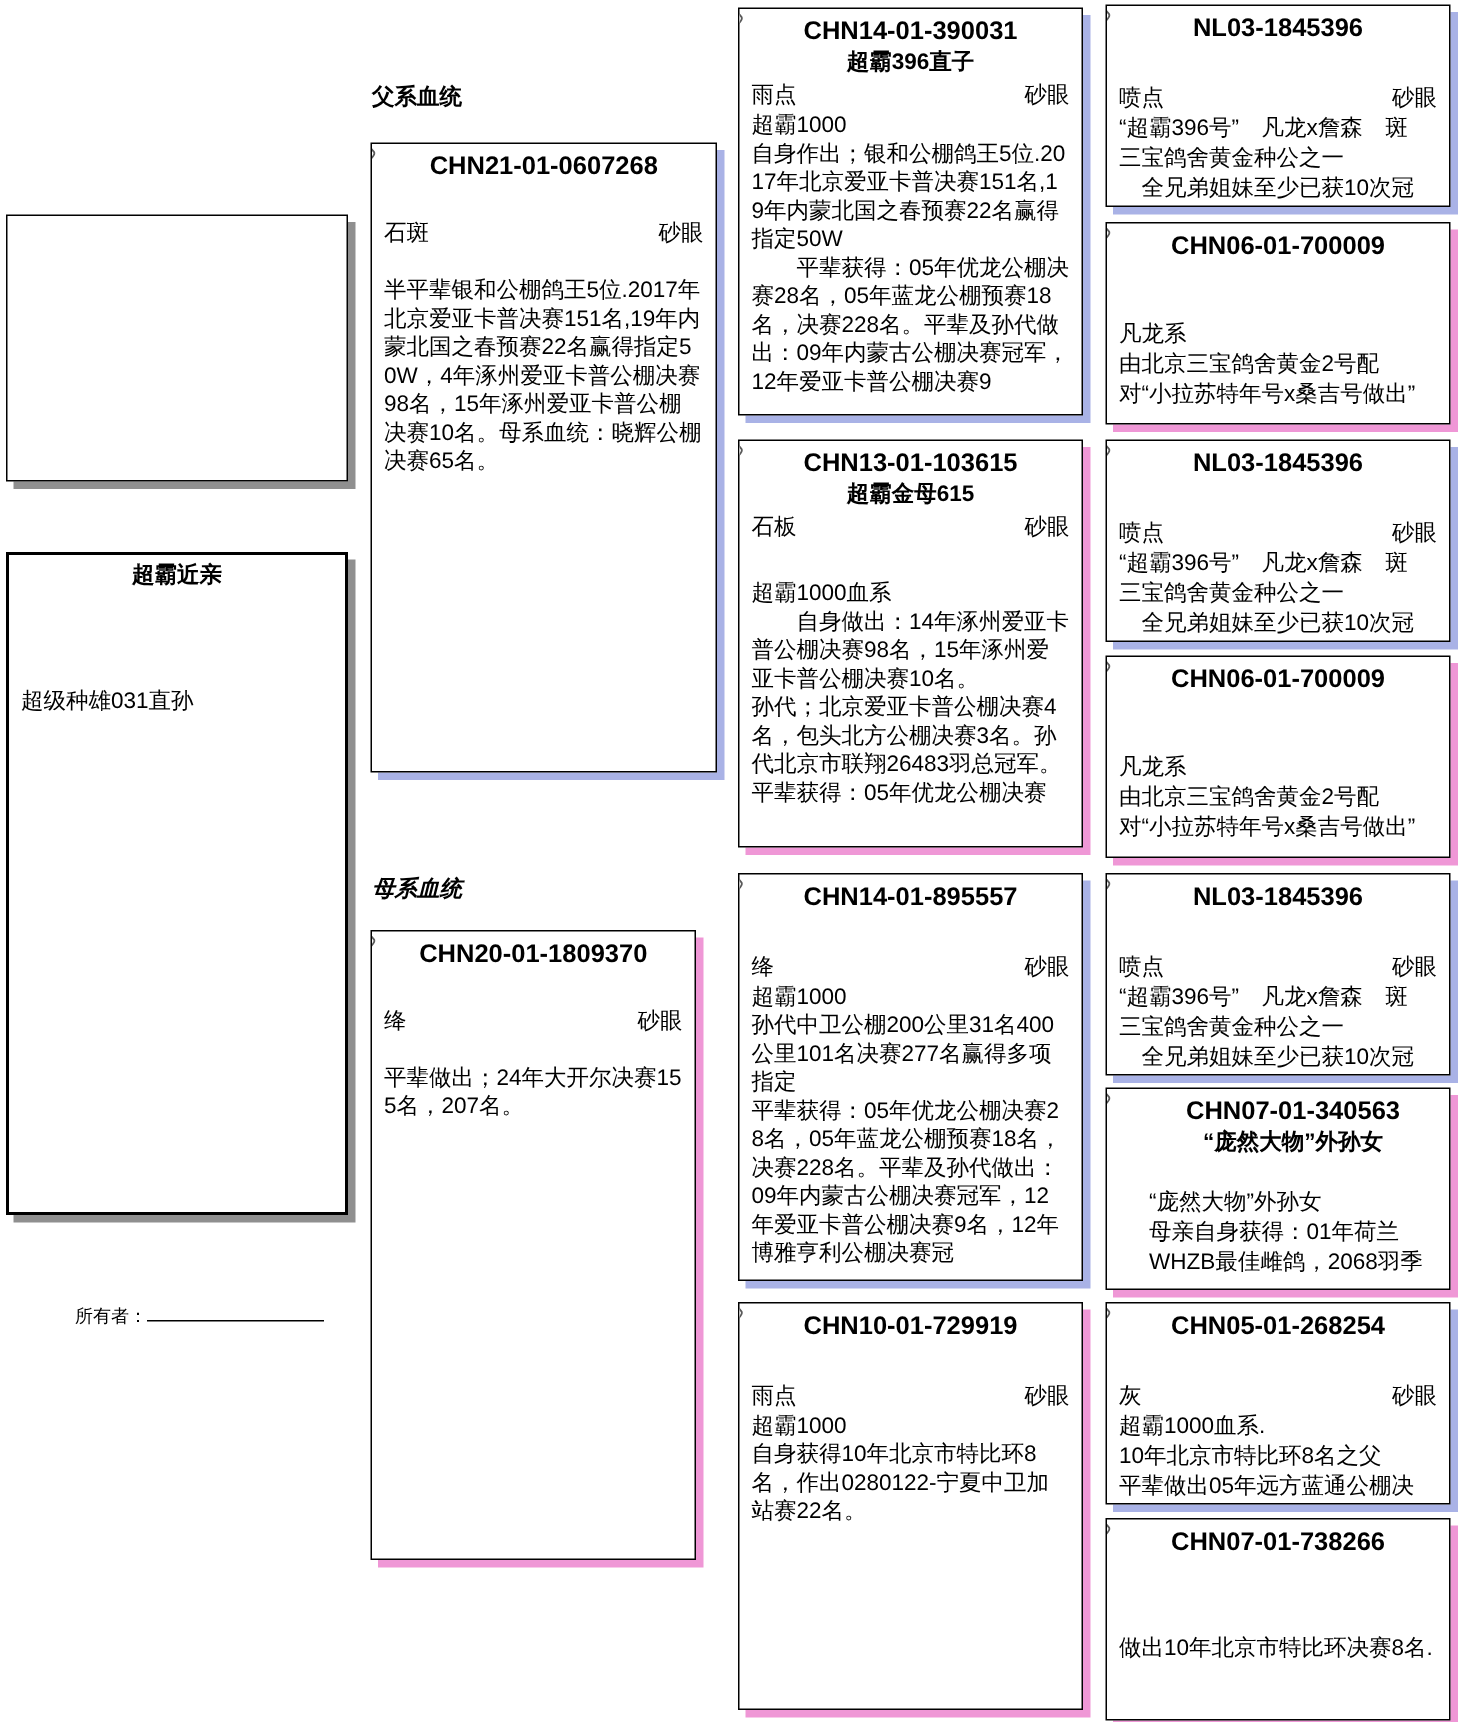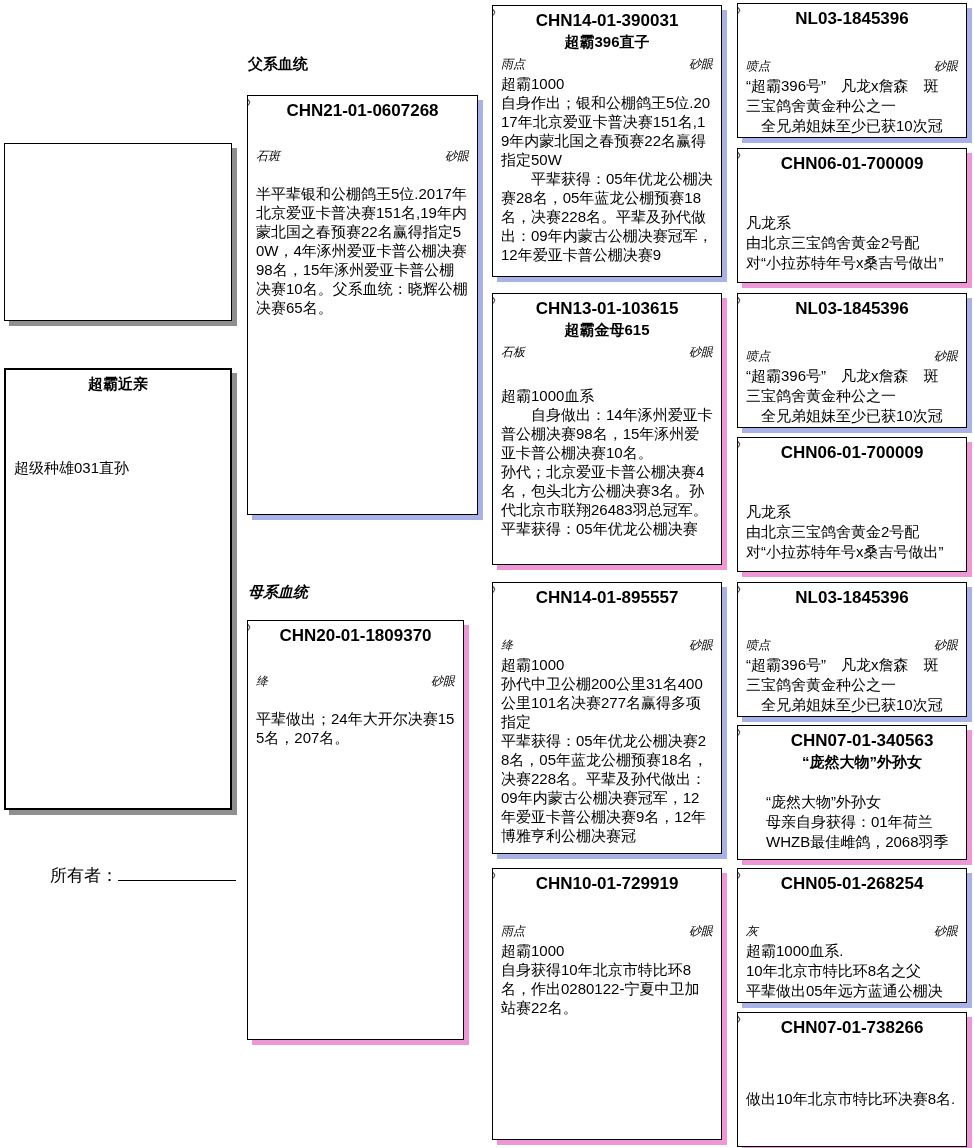--- a/index.html
+++ b/index.html
@@ -6,21 +6,21 @@
   #canvas{position:relative;width:974px;height:1148px;background:#fff;overflow:hidden;
           font-family:"Liberation Sans","DejaVu Sans",sans-serif;color:#000;}
   .box{position:absolute;background:#fff;border:1px solid #000;box-sizing:border-box;
        padding:4px 8px;overflow:hidden;}
   .box.male{box-shadow:5px 5px 0 0 var(--male-shadow);}
   .box.female{box-shadow:5px 5px 0 0 var(--female-shadow);}
   .box.neutral{box-shadow:5px 5px 0 0 var(--neutral-shadow);}
   .ring{font-size:17px;font-weight:bold;text-align:center;line-height:22px;white-space:nowrap;}
   .subject .ring{font-size:19px;line-height:24px;}
   .pname{font-size:15px;font-weight:bold;text-align:center;line-height:20px;}
-  .ce-row{display:flex;justify-content:space-between;font-size:12px;line-height:20px;font-style:italic;}
+  .ce-row{display:flex;justify-content:space-between;font-size:15px;line-height:20px;}
   .body{font-size:15px;line-height:19px;white-space:pre-wrap;word-break:break-all;}
   .c4 .body{line-height:20px;}
   
   #empty-box{left:4px;top:143px;width:228px;height:178px;}
   #subject-box{left:4px;top:368px;width:228px;height:442px;border-width:2px;}
   #subject-box .body{margin-top:64px;}
   #father-box{left:247px;top:95px;width:231px;height:420px;}
   #mother-box{left:247px;top:620px;width:217px;height:420px;}
   #father-box .ce-row,#mother-box .ce-row{margin-top:24px;}
   #father-box .body,#mother-box .body{margin-top:18px;}
@@ -32,21 +32,21 @@
   .c4{left:737px;width:230px;height:135px;}
   #ggp1{top:3px;} #ggp2{top:148px;} #ggp3{top:293px;} #ggp4{top:437px;}
   #ggp5{top:582px;} #ggp6{top:725px;padding-left:28px;} #ggp7{top:868px;} #ggp8{top:1012px;}
   .c4 .ce-row{margin-top:26px;}
   #ggp2 .body,#ggp4 .body{margin-top:38px;}
   #ggp6 .body{margin-top:20px;}
   #ggp8 .body{margin-top:50px;}
   .line-label{position:absolute;font-size:15px;font-weight:bold;}
   #paternal-label{left:248px;top:55px;}
   #maternal-label{left:248px;top:583px;font-style:italic;}
-  #owner-row{position:absolute;left:50px;top:864px;font-size:17px;}
+  #owner-row{position:absolute;left:50px;top:864px;font-size:12px;}
   #owner-line{display:inline-block;width:118px;border-bottom:1px solid #000;height:16px;}
   .corner-icon{position:absolute;left:-16px;top:-7px;width:22px;height:22px;}
   .corner-icon svg{width:22px;height:22px;}
 </style>
 </head>
 <body>
 
 <svg width="0" height="0" style="position:absolute">
   <defs>
     <g id="bucket">
@@ -75,21 +75,21 @@
 
   <div class="box male" id="father-box">
     <span class="corner-icon"><svg viewBox="0 0 22 22">
           <use href="#bucket"></use>
         </svg></span>
     <div class="ring">CHN21-01-0607268</div>
     <div class="ce-row">
         <span>石斑</span>
         <span>砂眼</span>
       </div>
-    <div class="body">半平辈银和公棚鸽王5位.2017年北京爱亚卡普决赛151名,19年内蒙北国之春预赛22名赢得指定50W，4年涿州爱亚卡普公棚决赛98名，15年涿州爱亚卡普公棚决赛10名。父系血统：晓辉公棚决赛65名。</div>
+    <div class="body">半平辈银和公棚鸽王5位.2017年北京爱亚卡普决赛151名,19年内蒙北国之春预赛22名赢得指定50W，4年涿州爱亚卡普公棚决赛98名，15年涿州爱亚卡普公棚决赛10名。母系血统：晓辉公棚决赛65名。</div>
   </div>
 
   <div class="box female" id="mother-box">
     <span class="corner-icon"><svg viewBox="0 0 22 22">
           <use href="#bucket"></use>
         </svg></span>
     <div class="ring">CHN20-01-1809370</div>
     <div class="ce-row">
         <span>绛</span>
         <span>砂眼</span>

